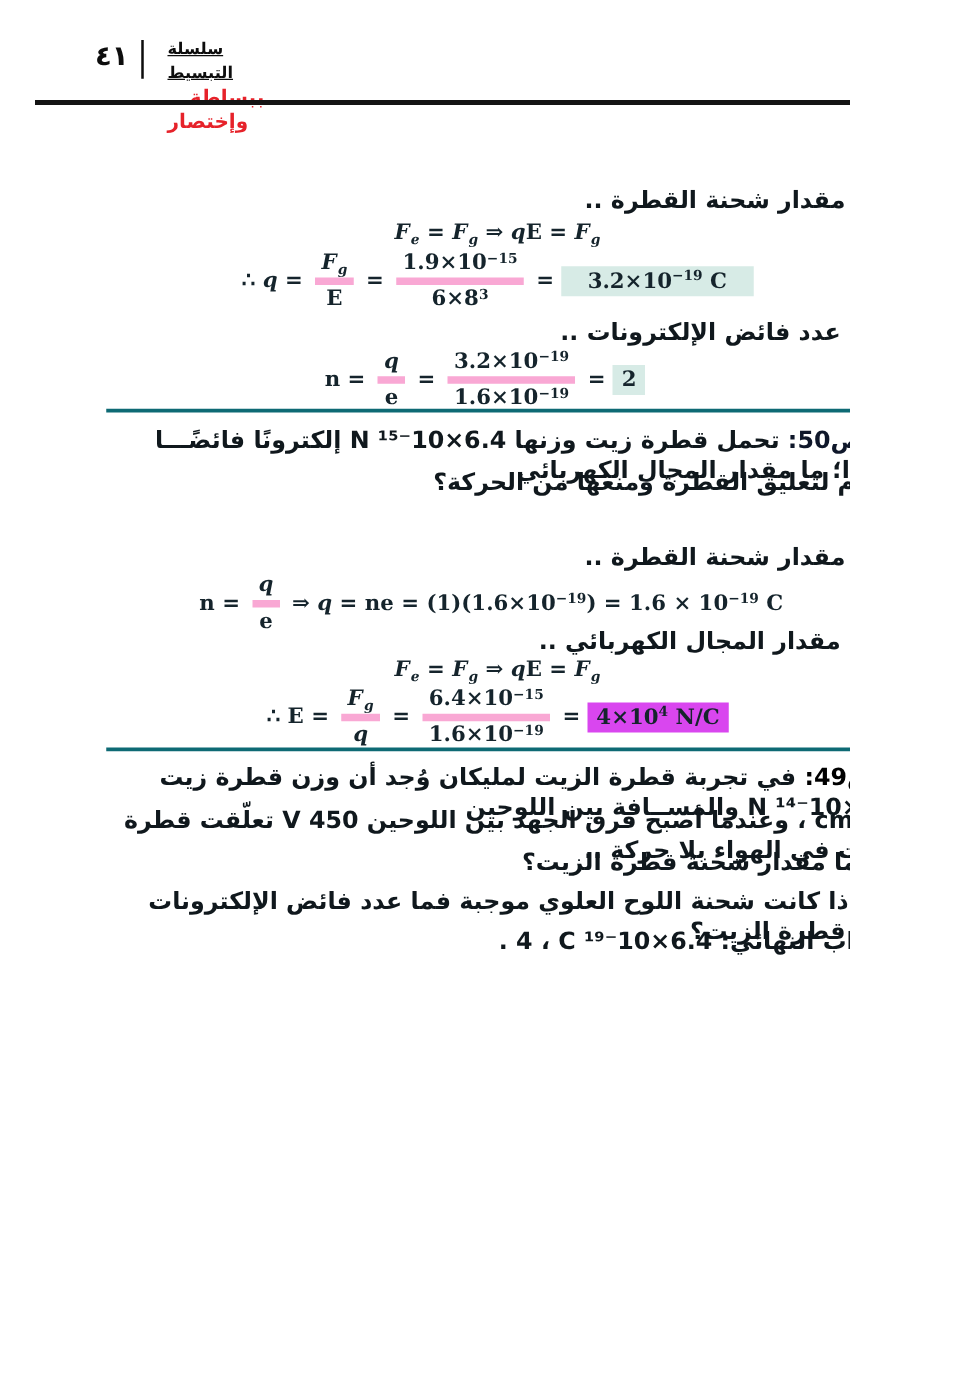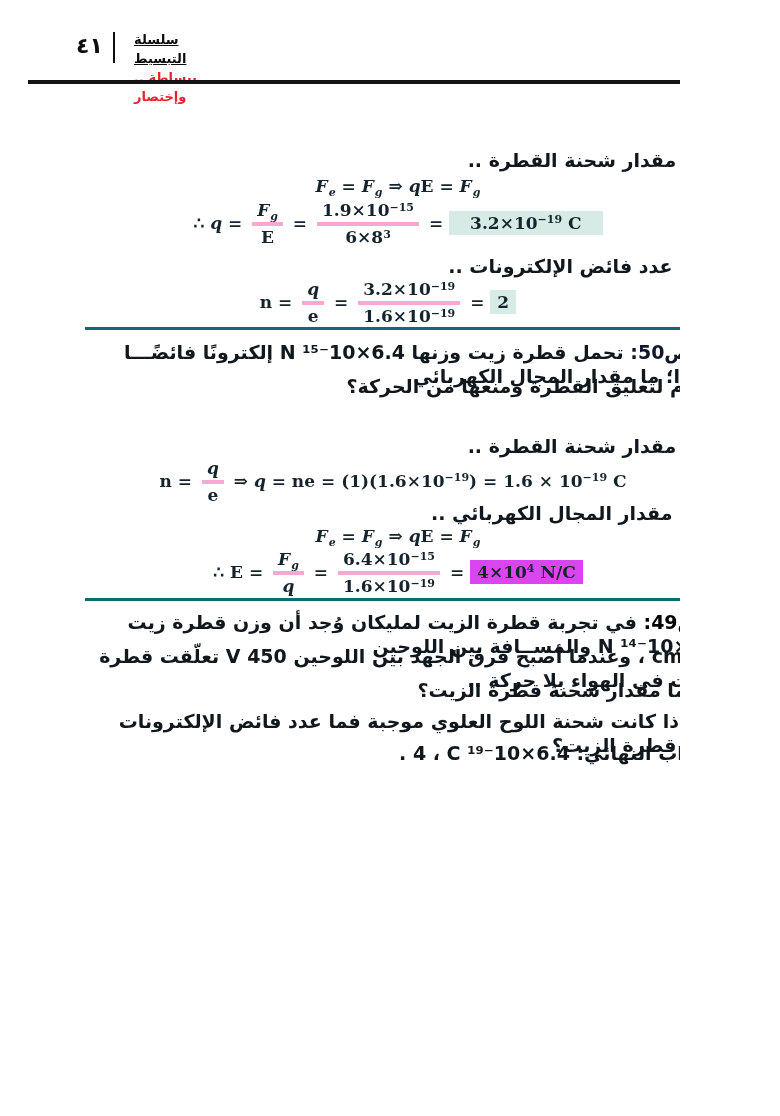--- a/index.html
+++ b/index.html
@@ -4,42 +4,42 @@
 <style>
   html,body{margin:0;padding:0;background:#ffffff;}
   .page{position:relative;width:652px;height:1116px;background:#ffffff;overflow:hidden;
         font-family:"DejaVu Sans",sans-serif;color:#10181d;margin-left:28px;}
 
   
   .page-num{position:absolute;left:48px;top:33px;font-size:22px;font-weight:bold;color:#0d0d0d;}
   .hdr-divider{position:absolute;left:85px;top:32px;width:2px;height:31px;background:#0d0d0d;}
   .hdr-titles{position:absolute;left:106px;top:30px;width:92px;text-align:left;direction:rtl;}
   .series{font-size:13px;font-weight:bold;color:#0d0d0d;text-decoration:underline;line-height:19px;}
-  .tagline{font-size:13px;font-weight:bold;line-height:19px;}
+  .tagline{font-size:16px;font-weight:bold;line-height:19px;}
   .hdr-rule{position:absolute;left:0;top:80px;width:780px;height:4px;background:#141414;}
 
   
   .vline{position:absolute;width:3px;}
   .sep{position:absolute;left:57px;width:656px;height:3px;}
 
   
   .ar{position:absolute;left:57px;width:638px;direction:rtl;text-align:right;
       font-weight:bold;font-size:19px;line-height:24px;}
   .ar.big{font-size:16px;}
 
   
   .eq{position:absolute;direction:ltr;text-align:center;font-family:"DejaVu Serif",serif;
       font-weight:bold;font-size:17px;color:#15242c;line-height:1.25;}
   .eq .var{font-style:italic;}
   .eq .txt{font-style:normal;}
   .eq .sub{font-size:11px;font-style:italic;position:relative;top:4px;margin-left:1px;}
   .eq .sup{font-size:11px;position:relative;top:-6px;}
   .eq .frac{display:inline-flex;flex-direction:column;align-items:center;
             vertical-align:middle;margin:0 4px;}
-  .eq .frac .num{border-bottom:4px solid #f9a8d4;padding:0 5px 1px;}
+  .eq .frac .num{border-bottom:6px solid #f9a8d4;padding:0 5px 1px;}
   .eq .frac .den{padding-top:1px;}
   .eq .frac .sup{top:-5px;}
 </style>
 </head>
 <body>
 
 <div class="page">
 
   <div class="page-num">٤١</div>
   <div class="hdr-divider"></div>

